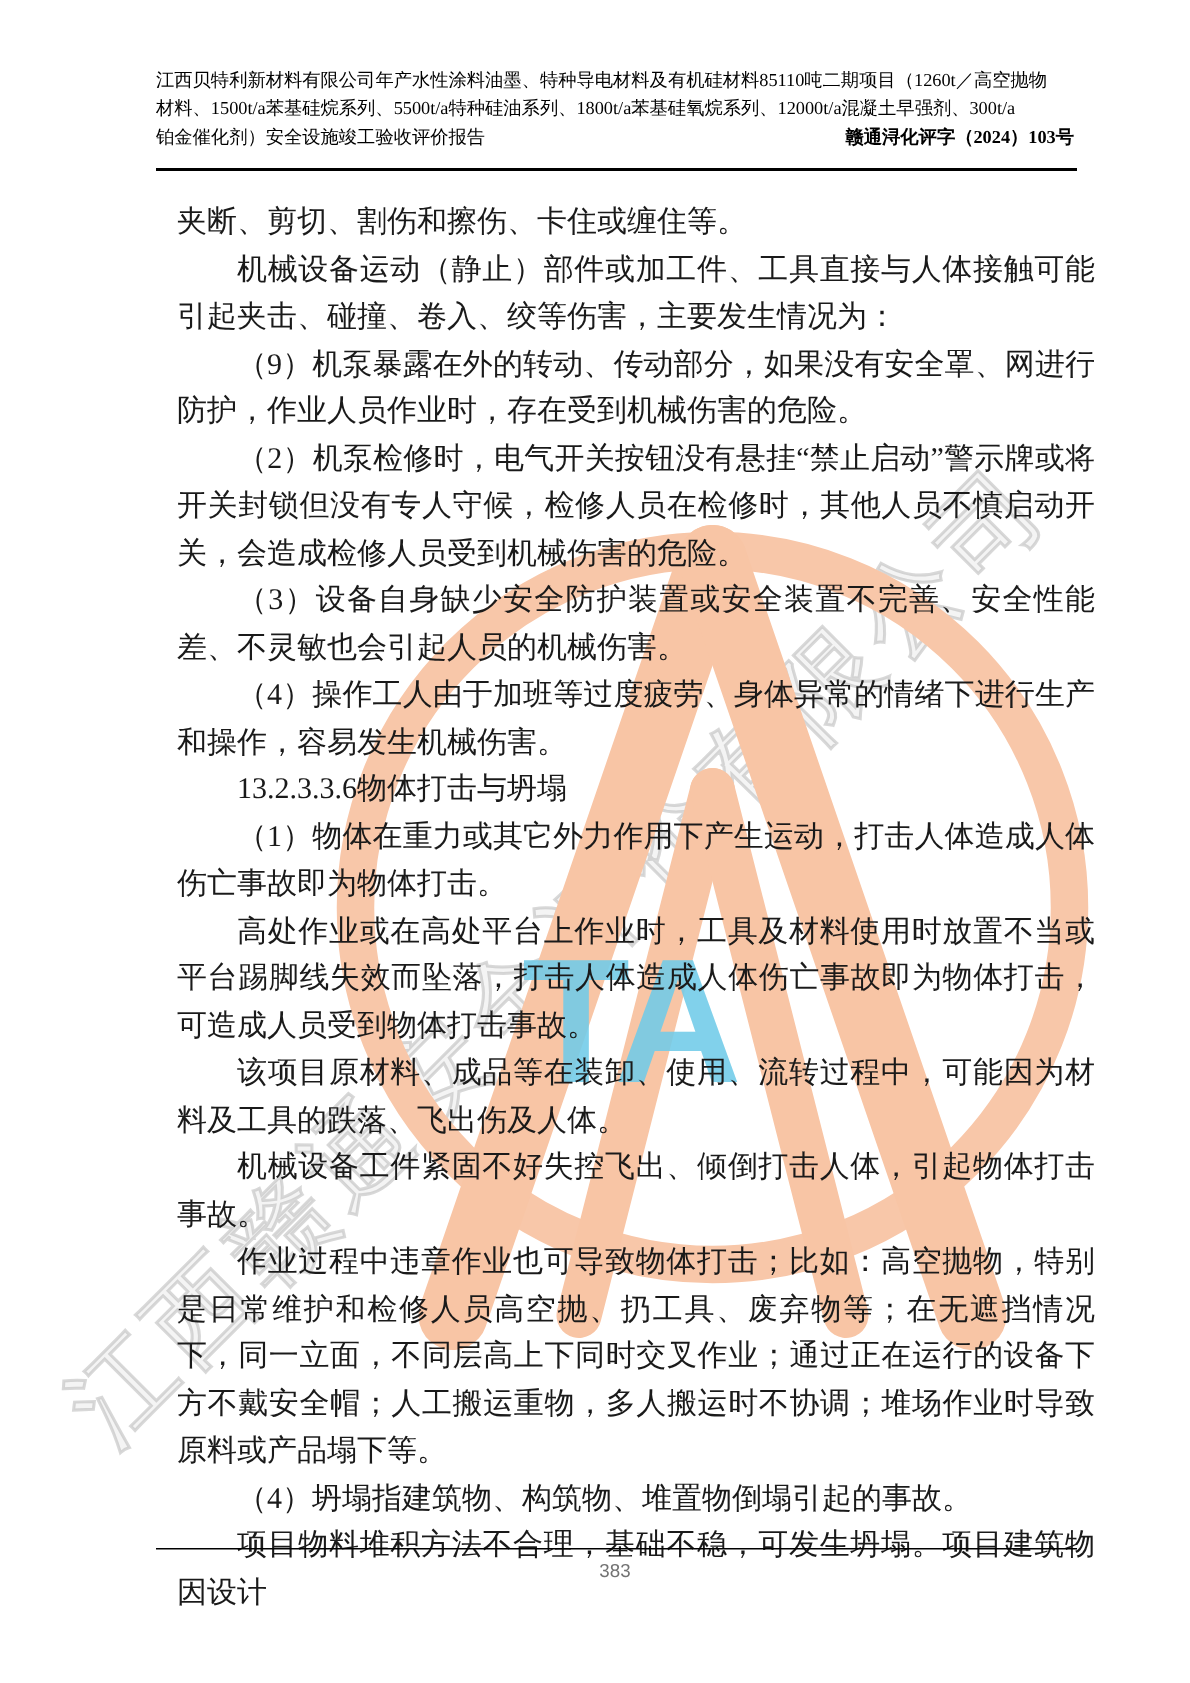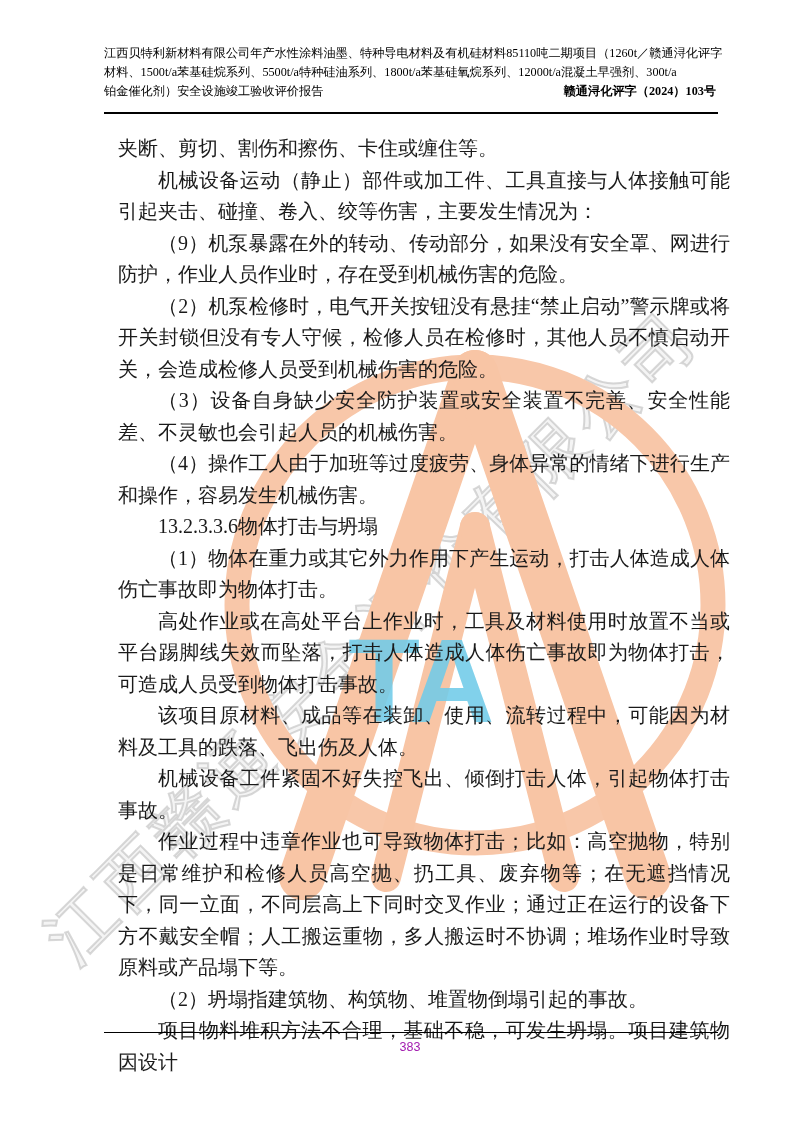--- a/index.html
+++ b/index.html
@@ -71,21 +71,21 @@
   .footer-rule{
     position:absolute;
     left:104px;top:1032px;width:614px;height:0;
     border-top:1.5px solid #000;
   }
   .page-number{
     position:absolute;
     left:104px;top:1040px;width:612px;
     text-align:center;
     font-size:12.5px;
-    color:#a21caf;
+    color:#737373;
     font-family:"Liberation Sans", sans-serif;
   }
 </style>
 </head>
 <body>
 
 <div class="page">
 
   <div class="wm-layer">
     <div class="wm-company">江西赣通安全评价有限公司</div>
@@ -95,21 +95,21 @@
       <path d="M285,58 L112,562" fill="none" stroke="#f8c5a5" stroke-width="46" stroke-linecap="round"></path>
       <path d="M285,58 L458,562" fill="none" stroke="#f8c5a5" stroke-width="46" stroke-linecap="round"></path>
       <path d="M285,212 L196,562" fill="none" stroke="#f8c5a5" stroke-width="30" stroke-linecap="round"></path>
       <path d="M285,212 L374,562" fill="none" stroke="#f8c5a5" stroke-width="30" stroke-linecap="round"></path>
     </svg>
 
     <div class="wm-ta">TA</div>
   </div>
 
   <div class="header">
-    <div class="h-line">江西贝特利新材料有限公司年产水性涂料油墨、特种导电材料及有机硅材料85110吨二期项目（1260t／赣通浔化评字</div>
+    <div class="h-line">江西贝特利新材料有限公司年产水性涂料油墨、特种导电材料及有机硅材料85110吨二期项目（1260t／高空抛物</div>
     <div class="h-line">材料、1500t/a苯基硅烷系列、5500t/a特种硅油系列、1800t/a苯基硅氧烷系列、12000t/a混凝土早强剂、300t/a</div>
     <div class="h-line3">
       <span>铂金催化剂）安全设施竣工验收评价报告</span>
       <span class="doc-number">赣通浔化评字（2024）103号</span>
     </div>
   </div>
   <div class="header-rule"></div>
 
   <div class="body-text">
     <p>夹断、剪切、割伤和擦伤、卡住或缠住等。</p>
@@ -117,20 +117,20 @@
     <p class="ind">（9）机泵暴露在外的转动、传动部分，如果没有安全罩、网进行防护，作业人员作业时，存在受到机械伤害的危险。</p>
     <p class="ind">（2）机泵检修时，电气开关按钮没有悬挂“禁止启动”警示牌或将开关封锁但没有专人守候，检修人员在检修时，其他人员不慎启动开关，会造成检修人员受到机械伤害的危险。</p>
     <p class="ind">（3）设备自身缺少安全防护装置或安全装置不完善、安全性能差、不灵敏也会引起人员的机械伤害。</p>
     <p class="ind">（4）操作工人由于加班等过度疲劳、身体异常的情绪下进行生产和操作，容易发生机械伤害。</p>
     <p class="ind">13.2.3.3.6物体打击与坍塌</p>
     <p class="ind">（1）物体在重力或其它外力作用下产生运动，打击人体造成人体伤亡事故即为物体打击。</p>
     <p class="ind">高处作业或在高处平台上作业时，工具及材料使用时放置不当或平台踢脚线失效而坠落，打击人体造成人体伤亡事故即为物体打击，可造成人员受到物体打击事故。</p>
     <p class="ind">该项目原材料、成品等在装卸、使用、流转过程中，可能因为材料及工具的跌落、飞出伤及人体。</p>
     <p class="ind">机械设备工件紧固不好失控飞出、倾倒打击人体，引起物体打击事故。</p>
     <p class="ind">作业过程中违章作业也可导致物体打击；比如：高空抛物，特别是日常维护和检修人员高空抛、扔工具、废弃物等；在无遮挡情况下，同一立面，不同层高上下同时交叉作业；通过正在运行的设备下方不戴安全帽；人工搬运重物，多人搬运时不协调；堆场作业时导致原料或产品塌下等。</p>
-    <p class="ind">（2）坍塌指建筑物、构筑物、堆置物倒塌引起的事故。</p>
+    <p class="ind">（4）坍塌指建筑物、构筑物、堆置物倒塌引起的事故。</p>
     <p class="ind">项目物料堆积方法不合理，基础不稳，可发生坍塌。项目建筑物因设计</p>
   </div>
 
   <div class="footer-rule"></div>
   <div class="page-number">383</div>
 
 </div>
 
 </body></html>

